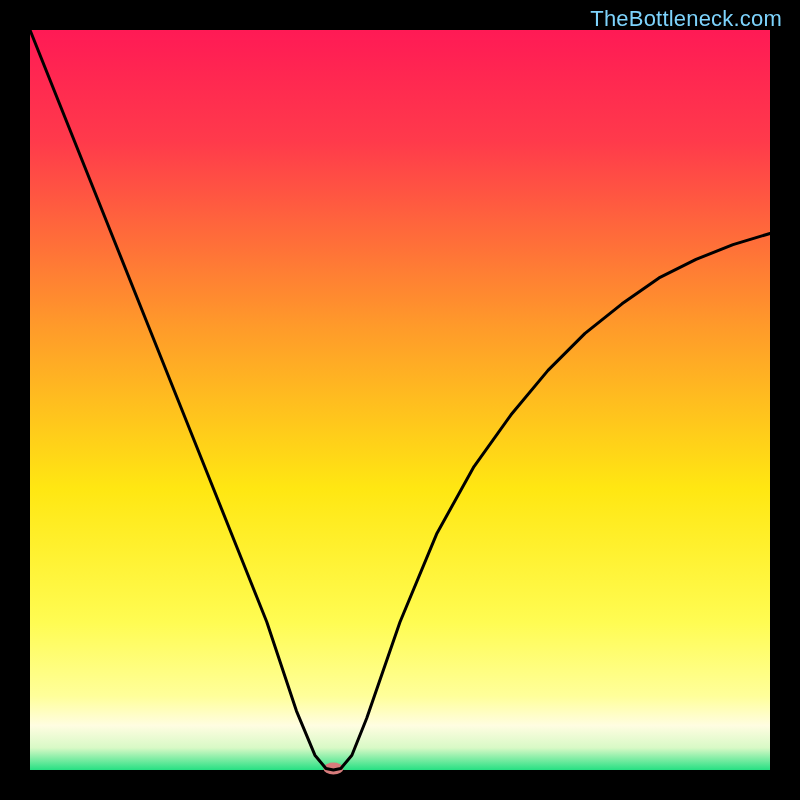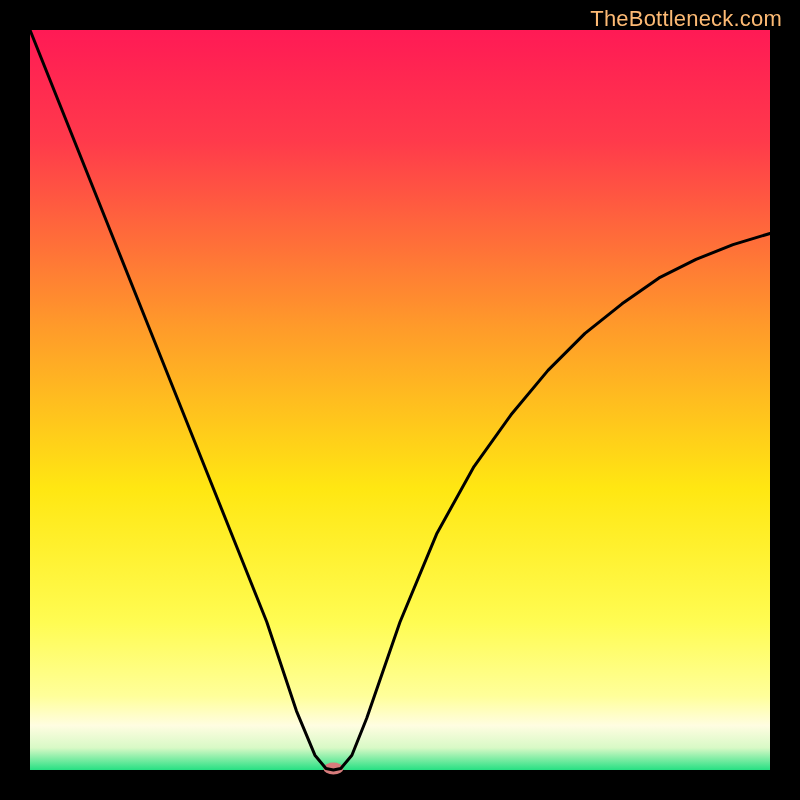--- a/index.html
+++ b/index.html
@@ -13,21 +13,21 @@
   }
   .container {
     position: relative;
     width: 800px;
     height: 800px;
   }
   .watermark {
     position: absolute;
     top: 6px;
     right: 18px;
-    color: #fdba74;
+    color: #7dd3fc;
     font-size: 22px;
     font-weight: 500;
     letter-spacing: 0.2px;
     z-index: 10;
   }
   svg {
     position: absolute;
     top: 0;
     left: 0;
   }

